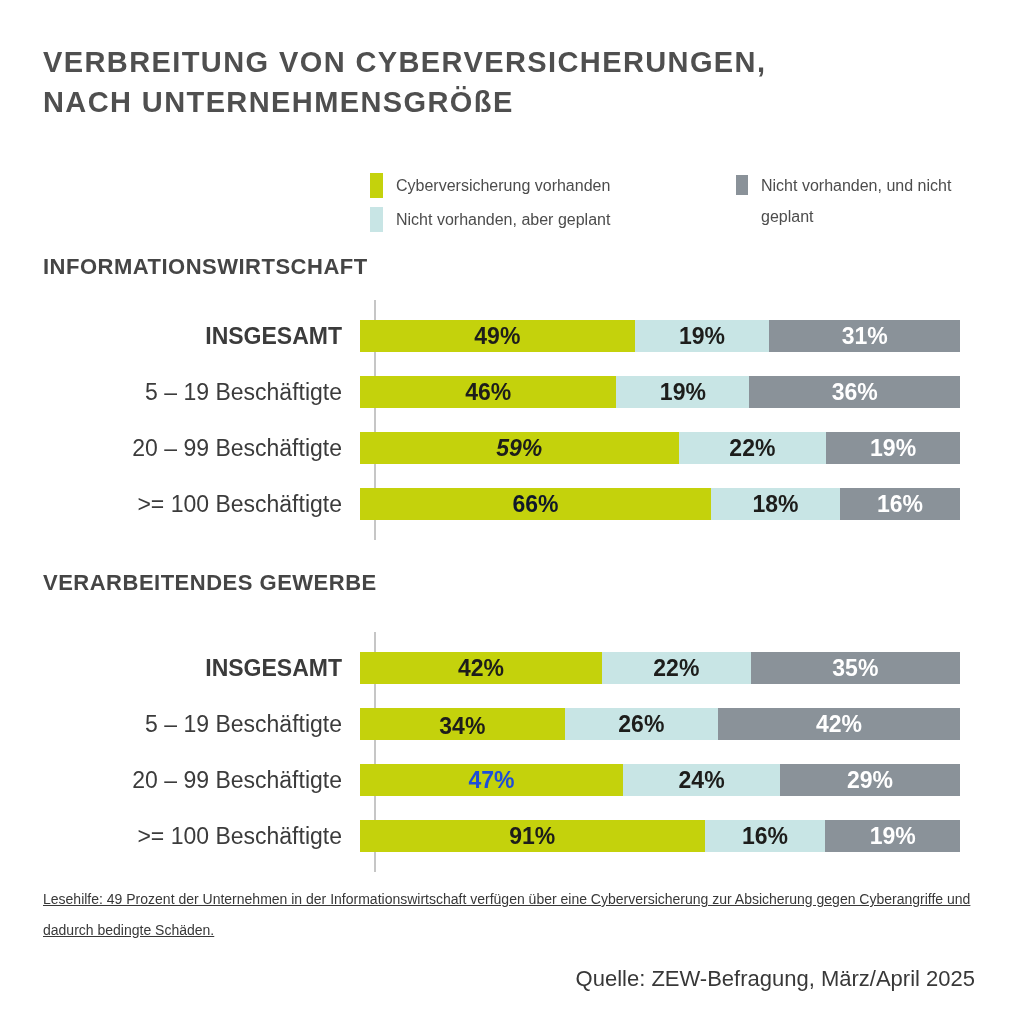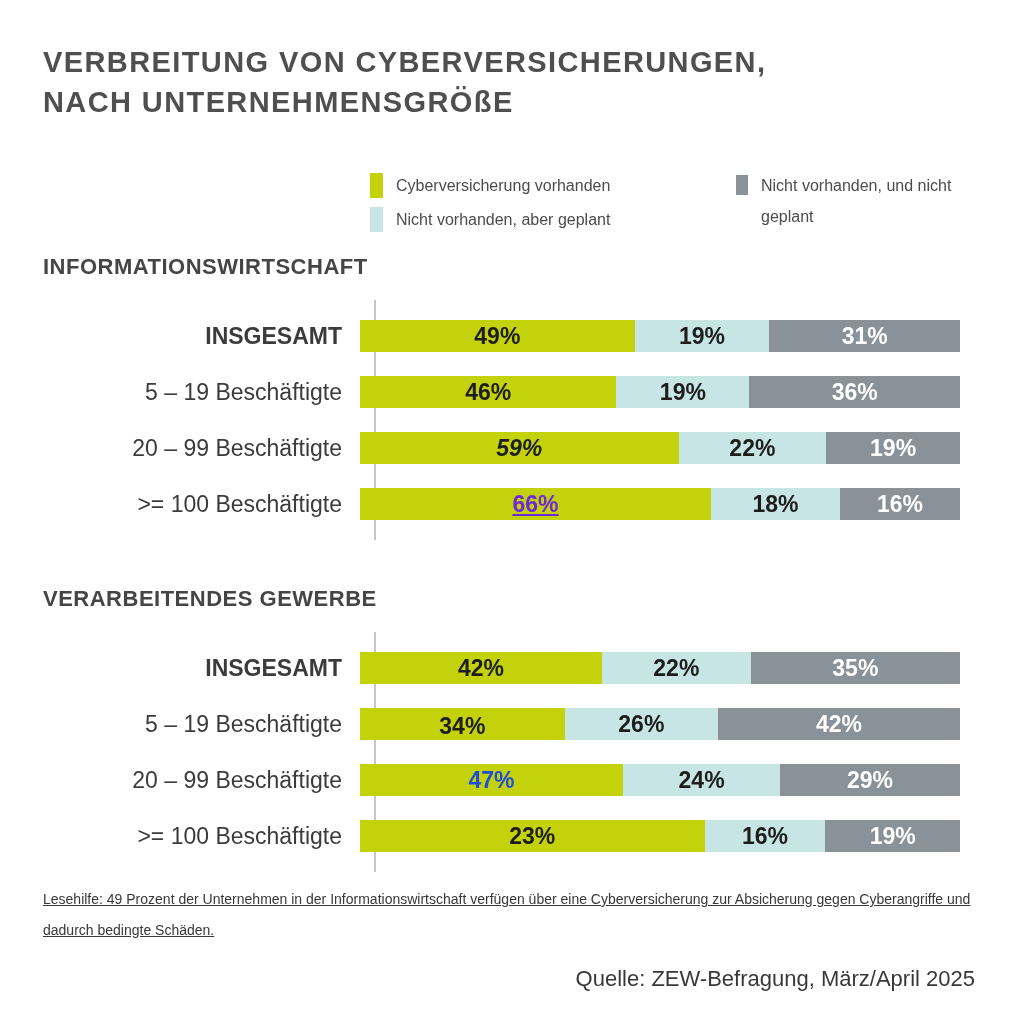--- a/index.html
+++ b/index.html
@@ -105,33 +105,33 @@
           </div>
           <div class="seg" style="flex-grow: 19; background: rgb(138, 146, 153);">
             <span style="color: rgb(255, 255, 255);">19%</span>
           </div>
         </div>
       </div>
       <div class="crow">
         <div class="rlabel">&gt;= 100 Beschäftigte</div>
         <div class="rbar">
           <div class="seg" style="flex-grow: 66; background: rgb(196, 210, 12);">
-            <span style="color: #6d28d9; text-decoration: underline;">66%</span>
+            <span style="color: #0f172a;">66%</span>
           </div>
           <div class="seg" style="flex-grow: 18; background: rgb(200, 229, 229);">
             <span style="color: rgb(29, 29, 27);">18%</span>
           </div>
           <div class="seg" style="flex-grow: 16; background: rgb(138, 146, 153);">
             <span style="color: rgb(255, 255, 255);">16%</span>
           </div>
         </div>
       </div>
     </div>
 
-  <div class="section-title" style="top:586px">VERARBEITENDES GEWERBE</div>
+  <div class="section-title" style="top:570px">VERARBEITENDES GEWERBE</div>
   <div class="axis-line" style="top:632px; height:240px"></div>
   <div class="rows" style="top:652px">
       <div class="crow">
         <div class="rlabel bold">INSGESAMT</div>
         <div class="rbar">
           <div class="seg" style="flex-grow: 42; background: rgb(196, 210, 12);">
             <span style="color: rgb(29, 29, 27);">42%</span>
           </div>
           <div class="seg" style="flex-grow: 22; background: rgb(200, 229, 229);">
             <span style="color: rgb(29, 29, 27);">22%</span>
@@ -166,21 +166,21 @@
           </div>
           <div class="seg" style="flex-grow: 29; background: rgb(138, 146, 153);">
             <span style="color: rgb(255, 255, 255);">29%</span>
           </div>
         </div>
       </div>
       <div class="crow">
         <div class="rlabel">&gt;= 100 Beschäftigte</div>
         <div class="rbar">
           <div class="seg" style="flex-grow: 64; background: rgb(196, 210, 12);">
-            <span style="color: rgb(29, 29, 27);">23%</span>
+            <span style="color: rgb(29, 29, 27);">91%</span>
           </div>
           <div class="seg" style="flex-grow: 16; background: rgb(200, 229, 229);">
             <span style="color: rgb(29, 29, 27);">16%</span>
           </div>
           <div class="seg" style="flex-grow: 19; background: rgb(138, 146, 153);">
             <span style="color: rgb(255, 255, 255);">19%</span>
           </div>
         </div>
       </div>
     </div>

